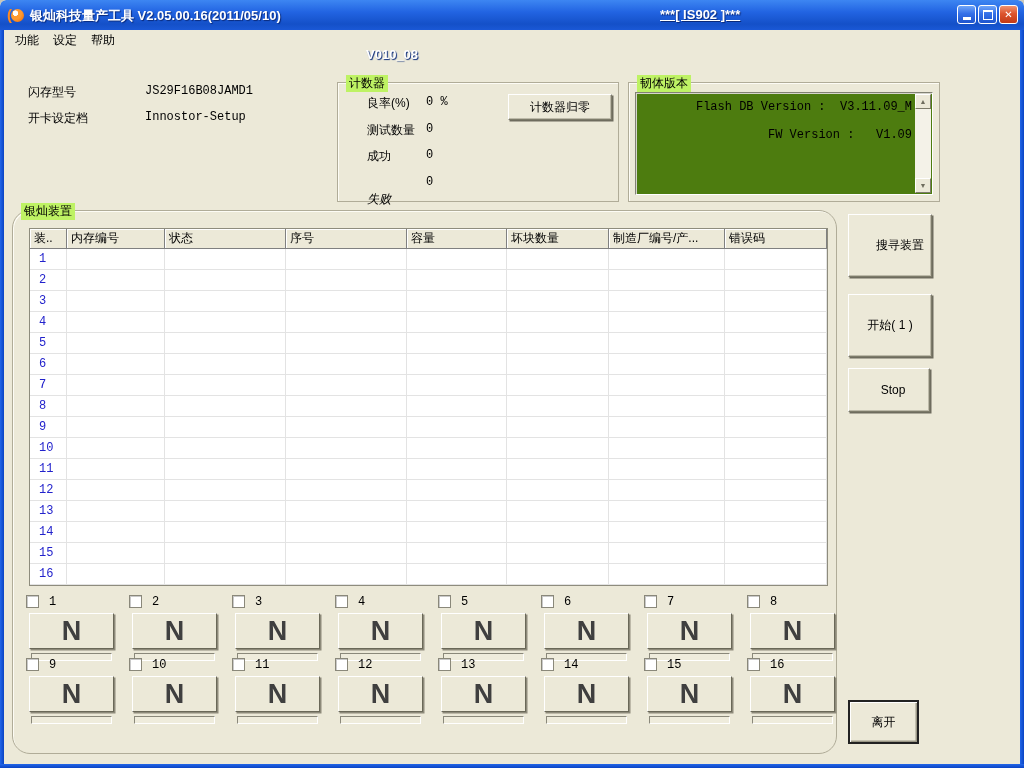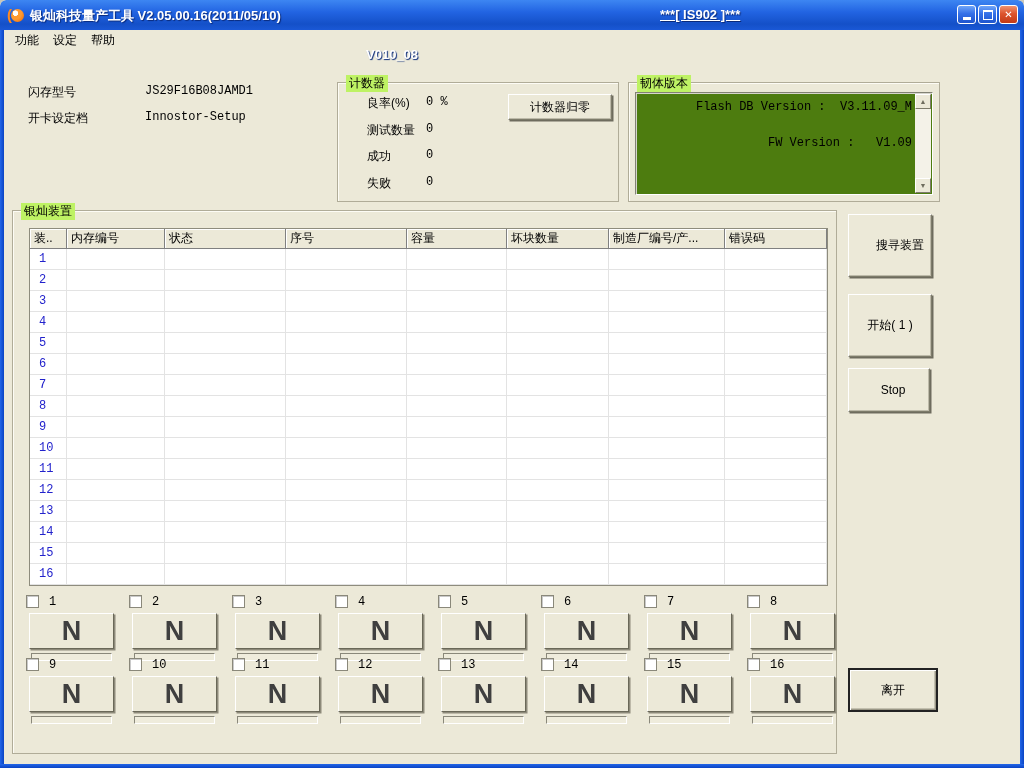--- a/index.html
+++ b/index.html
@@ -57,21 +57,21 @@
     display:flex;align-items:center;justify-content:center;box-sizing:border-box;
     font-size:12px;color:#000;cursor:default;
   }
   .btn-reset{position:absolute;left:170px;top:11px;width:104px;height:26px;}
   
   .fw-box{position:absolute;left:6px;top:9px;right:6px;bottom:6px;background:#4d7c0f;
     border:1px solid #828274;border-bottom-color:#fff;border-right-color:#fff;
     box-shadow:inset 1px 1px 0 #d6d6cc;}
   .fw-text{position:absolute;left:7px;top:7px;right:20px;font-family:"Liberation Mono","DejaVu Sans Mono",monospace;font-size:12px;}
   .fw-line{line-height:14px;white-space:pre;}
-  .fw-line + .fw-line{margin-top:22px;}
+  .fw-line + .fw-line{margin-top:14px;}
   .scrollbar{position:absolute;right:1px;top:1px;bottom:1px;width:16px;background:#F4F2E8;}
   .sbtn{position:absolute;left:0;width:16px;height:15px;background:#ECE9D8;
     border:1px solid #7d7b6a;border-top-color:#fff;border-left-color:#fff;box-sizing:border-box;
     display:flex;align-items:center;justify-content:center;font-size:7px;color:#6f6d5e;}
   .sb-up{top:0;}
   .sb-down{bottom:0;}
   
   .dev-table{position:absolute;left:16px;top:17px;width:797px;background:#fff;border:1px solid #8e8c7d;box-sizing:content-box;}
   .thead,.trow{display:grid;grid-template-columns:37px 98px 121px 121px 100px 102px 116px 102px;}
   .th{height:20px;line-height:19px;padding-left:4px;background:#ECE9D8;
@@ -91,21 +91,21 @@
     border:1px solid #6a6858;border-top-color:#ffffff;border-left-color:#ffffff;
     box-shadow:1.5px 1.5px 0 #8d8a7a;
     display:flex;align-items:center;justify-content:center;
     font-weight:bold;font-size:27px;color:#3F3F3F;box-sizing:border-box;}
   .slot-bar{margin:4px 2px 0 2px;height:8px;background:#EFECDC;
     border:1px solid #8a887a;border-bottom-color:#fff;border-right-color:#fff;box-sizing:border-box;}
   
   .btn-search{position:absolute;left:848px;top:214px;width:84px;height:63px;padding-left:20px;}
   .btn-start{position:absolute;left:848px;top:294px;width:84px;height:63px;}
   .btn-stop{position:absolute;left:848px;top:368px;width:82px;height:44px;padding-left:8px;}
-  .btn-exit{position:absolute;left:848px;top:668px;width:90px;height:44px;
+  .btn-exit{position:absolute;left:848px;top:700px;width:71px;height:44px;
     border:2px solid #222;box-shadow:inset 1px 1px 0 #fff, inset -1.5px -1.5px 0 #9a9786;}
 </style>
 </head>
 <body>
 
 <div class="screen">
 
   <div class="titlebar">
     <div class="app-icon">
       <span class="paren">(</span>
@@ -144,21 +144,21 @@
 
   <div class="groupbox" style="left:337px;top:82px;width:280px;height:118px;">
     <span class="gb-legend">计数器</span>
     <div id="counter-rows">
         <span class="cnt-row-label" style="top: 12px;">良率(%)</span>
         <span class="cnt-row-value" style="top: 12px;">0 %</span>
         <span class="cnt-row-label" style="top: 39px;">测试数量</span>
         <span class="cnt-row-value" style="top: 39px;">0</span>
         <span class="cnt-row-label" style="top: 65px;">成功</span>
         <span class="cnt-row-value" style="top: 65px;">0</span>
-        <span class="cnt-row-label" style="top: 92px;">失败</span>
+        <span class="cnt-row-label" style="top: 108px; font-style: italic;">失败</span>
         <span class="cnt-row-value" style="top: 92px;">0</span>
       </div>
     <div class="btn3d btn-reset">计数器归零</div>
   </div>
 
   <div class="groupbox" style="left:628px;top:82px;width:310px;height:118px;text-align:right;">
     <span class="gb-legend">韧体版本</span>
     <div class="fw-box">
       <div class="fw-text">
         <div class="fw-line">Flash DB Version :  V3.11.09_M</div>
@@ -168,21 +168,21 @@
         <div class="sbtn sb-up">
             <span>▲</span>
           </div>
         <div class="sbtn sb-down">
             <span>▼</span>
           </div>
       </div>
     </div>
   </div>
 
-  <div class="groupbox" style="left:12px;top:210px;width:823px;height:542px;">
+  <div class="groupbox" style="left:12px;top:210px;width:823px;height:542px;border-radius:18px;">
     <span class="gb-legend">银灿装置</span>
     <div class="dev-table">
       <div class="thead" id="dev-thead">
           <div class="th">装..</div>
           <div class="th">内存编号</div>
           <div class="th">状态</div>
           <div class="th">序号</div>
           <div class="th">容量</div>
           <div class="th">坏块数量</div>
           <div class="th">制造厂编号/产...</div>

